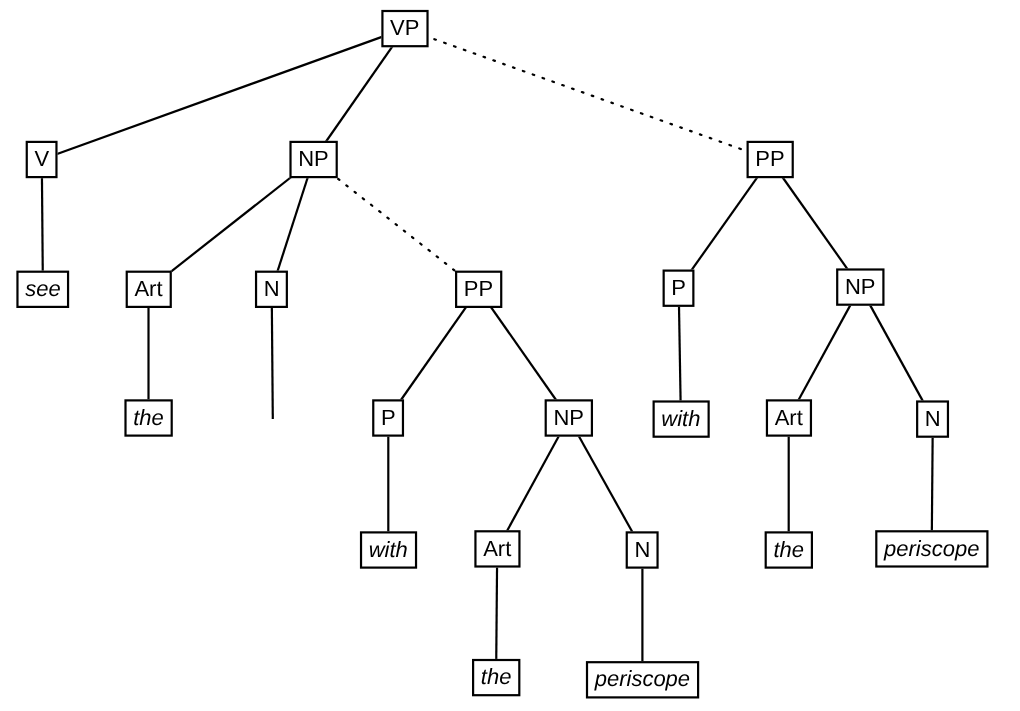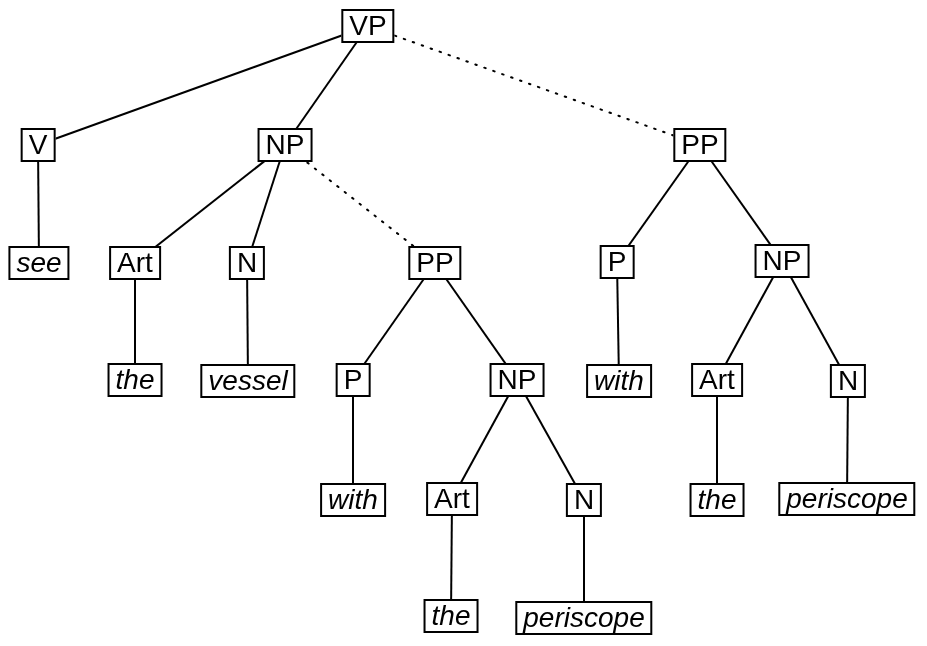--- a/index.html
+++ b/index.html
@@ -30,21 +30,21 @@
     stroke-width: 2;
     stroke-dasharray: 1.5 8;
     stroke-linecap: round;
   }
   .node {
     position: absolute;
     transform: translate(-50%, -50%);
     border: 2px solid #000000;
     background: #ffffff;
     color: #000000;
-    font-size: 28px;
+    font-size: 20px;
     line-height: 28px;
     padding: 1px 6px;
     white-space: nowrap;
     text-align: center;
   }
   .node.leaf {
     font-style: italic;
   }
 </style>
 </head>
@@ -81,21 +81,20 @@
     <div class="node" style="left: 38px; top: 145px;">V</div>
     <div class="node" style="left: 285px; top: 145px;">NP</div>
     <div class="node" style="left: 700px; top: 145px;">PP</div>
     <div class="node leaf" style="left: 39px; top: 263px; text-align: right;">see</div>
     <div class="node" style="left: 135px; top: 263px;">Art</div>
     <div class="node" style="left: 247px; top: 263px;">N</div>
     <div class="node" style="left: 435px; top: 263px;">PP</div>
     <div class="node" style="left: 617px; top: 262px;">P</div>
     <div class="node" style="left: 782px; top: 261px;">NP</div>
     <div class="node leaf" style="left: 135px; top: 380px;">the</div>
-    <div class="node leaf" style="left: 248px; top: 381px;">vessel</div>
     <div class="node" style="left: 353px; top: 380px;">P</div>
     <div class="node" style="left: 517px; top: 380px;">NP</div>
     <div class="node leaf" style="left: 619px; top: 381px;">with</div>
     <div class="node" style="left: 717px; top: 380px;">Art</div>
     <div class="node" style="left: 848px; top: 381px;">N</div>
     <div class="node leaf" style="left: 353px; top: 500px;">with</div>
     <div class="node" style="left: 452px; top: 499px;">Art</div>
     <div class="node" style="left: 584px; top: 500px;">N</div>
     <div class="node leaf" style="left: 717px; top: 500px;">the</div>
     <div class="node leaf" style="left: 847px; top: 499px;">periscope</div>

